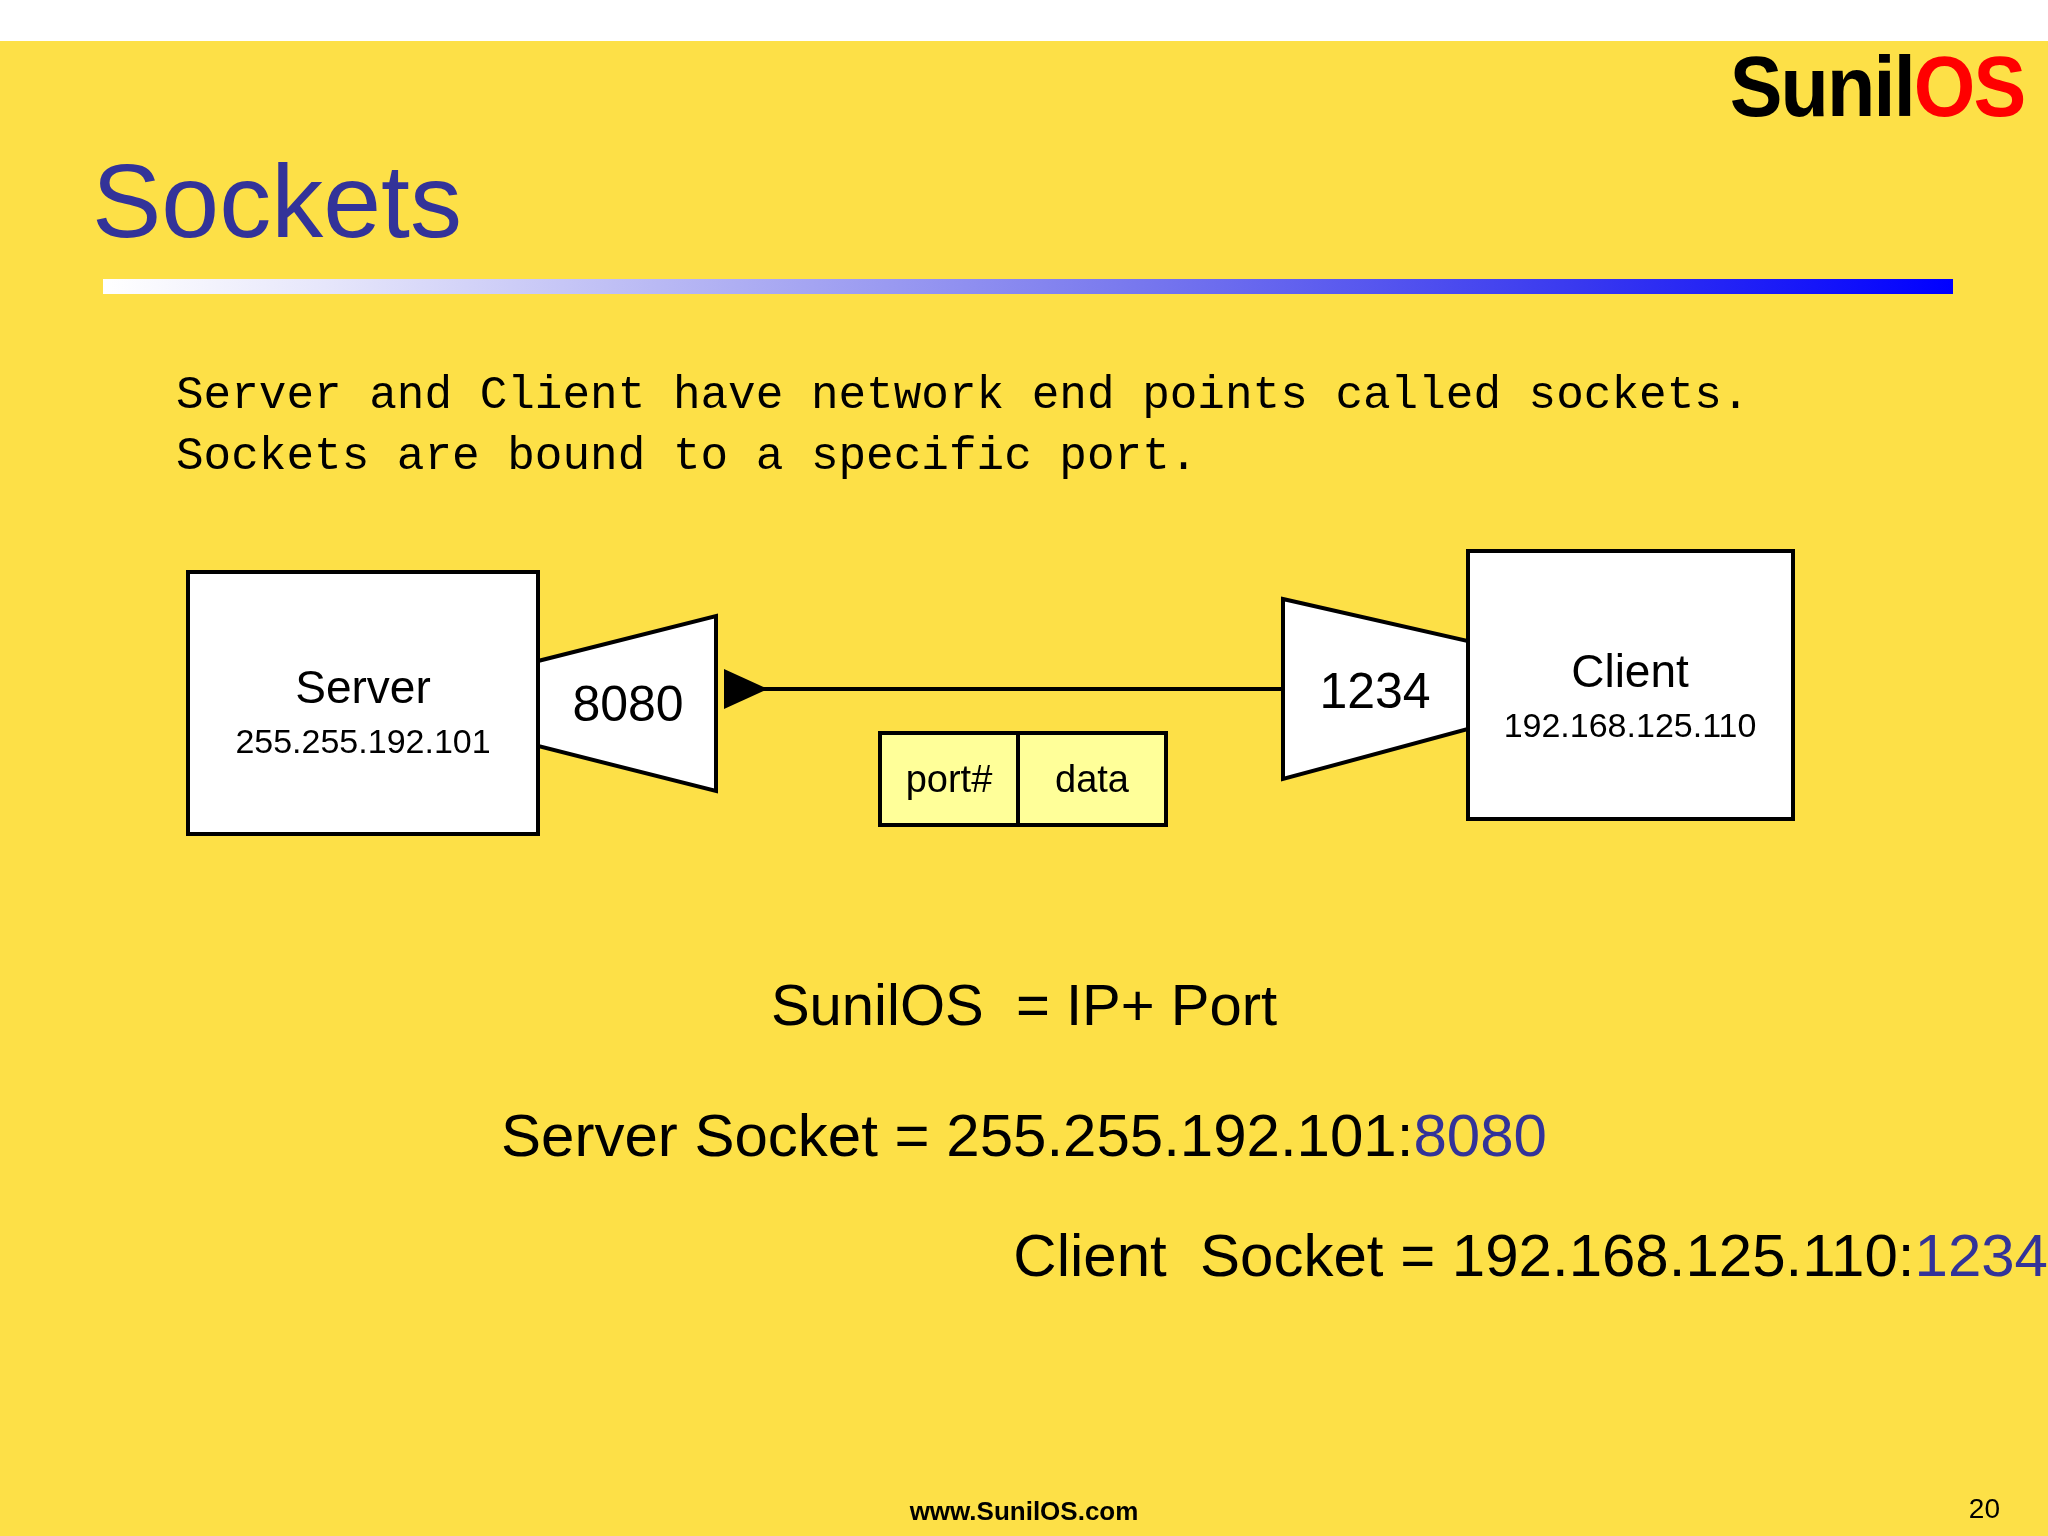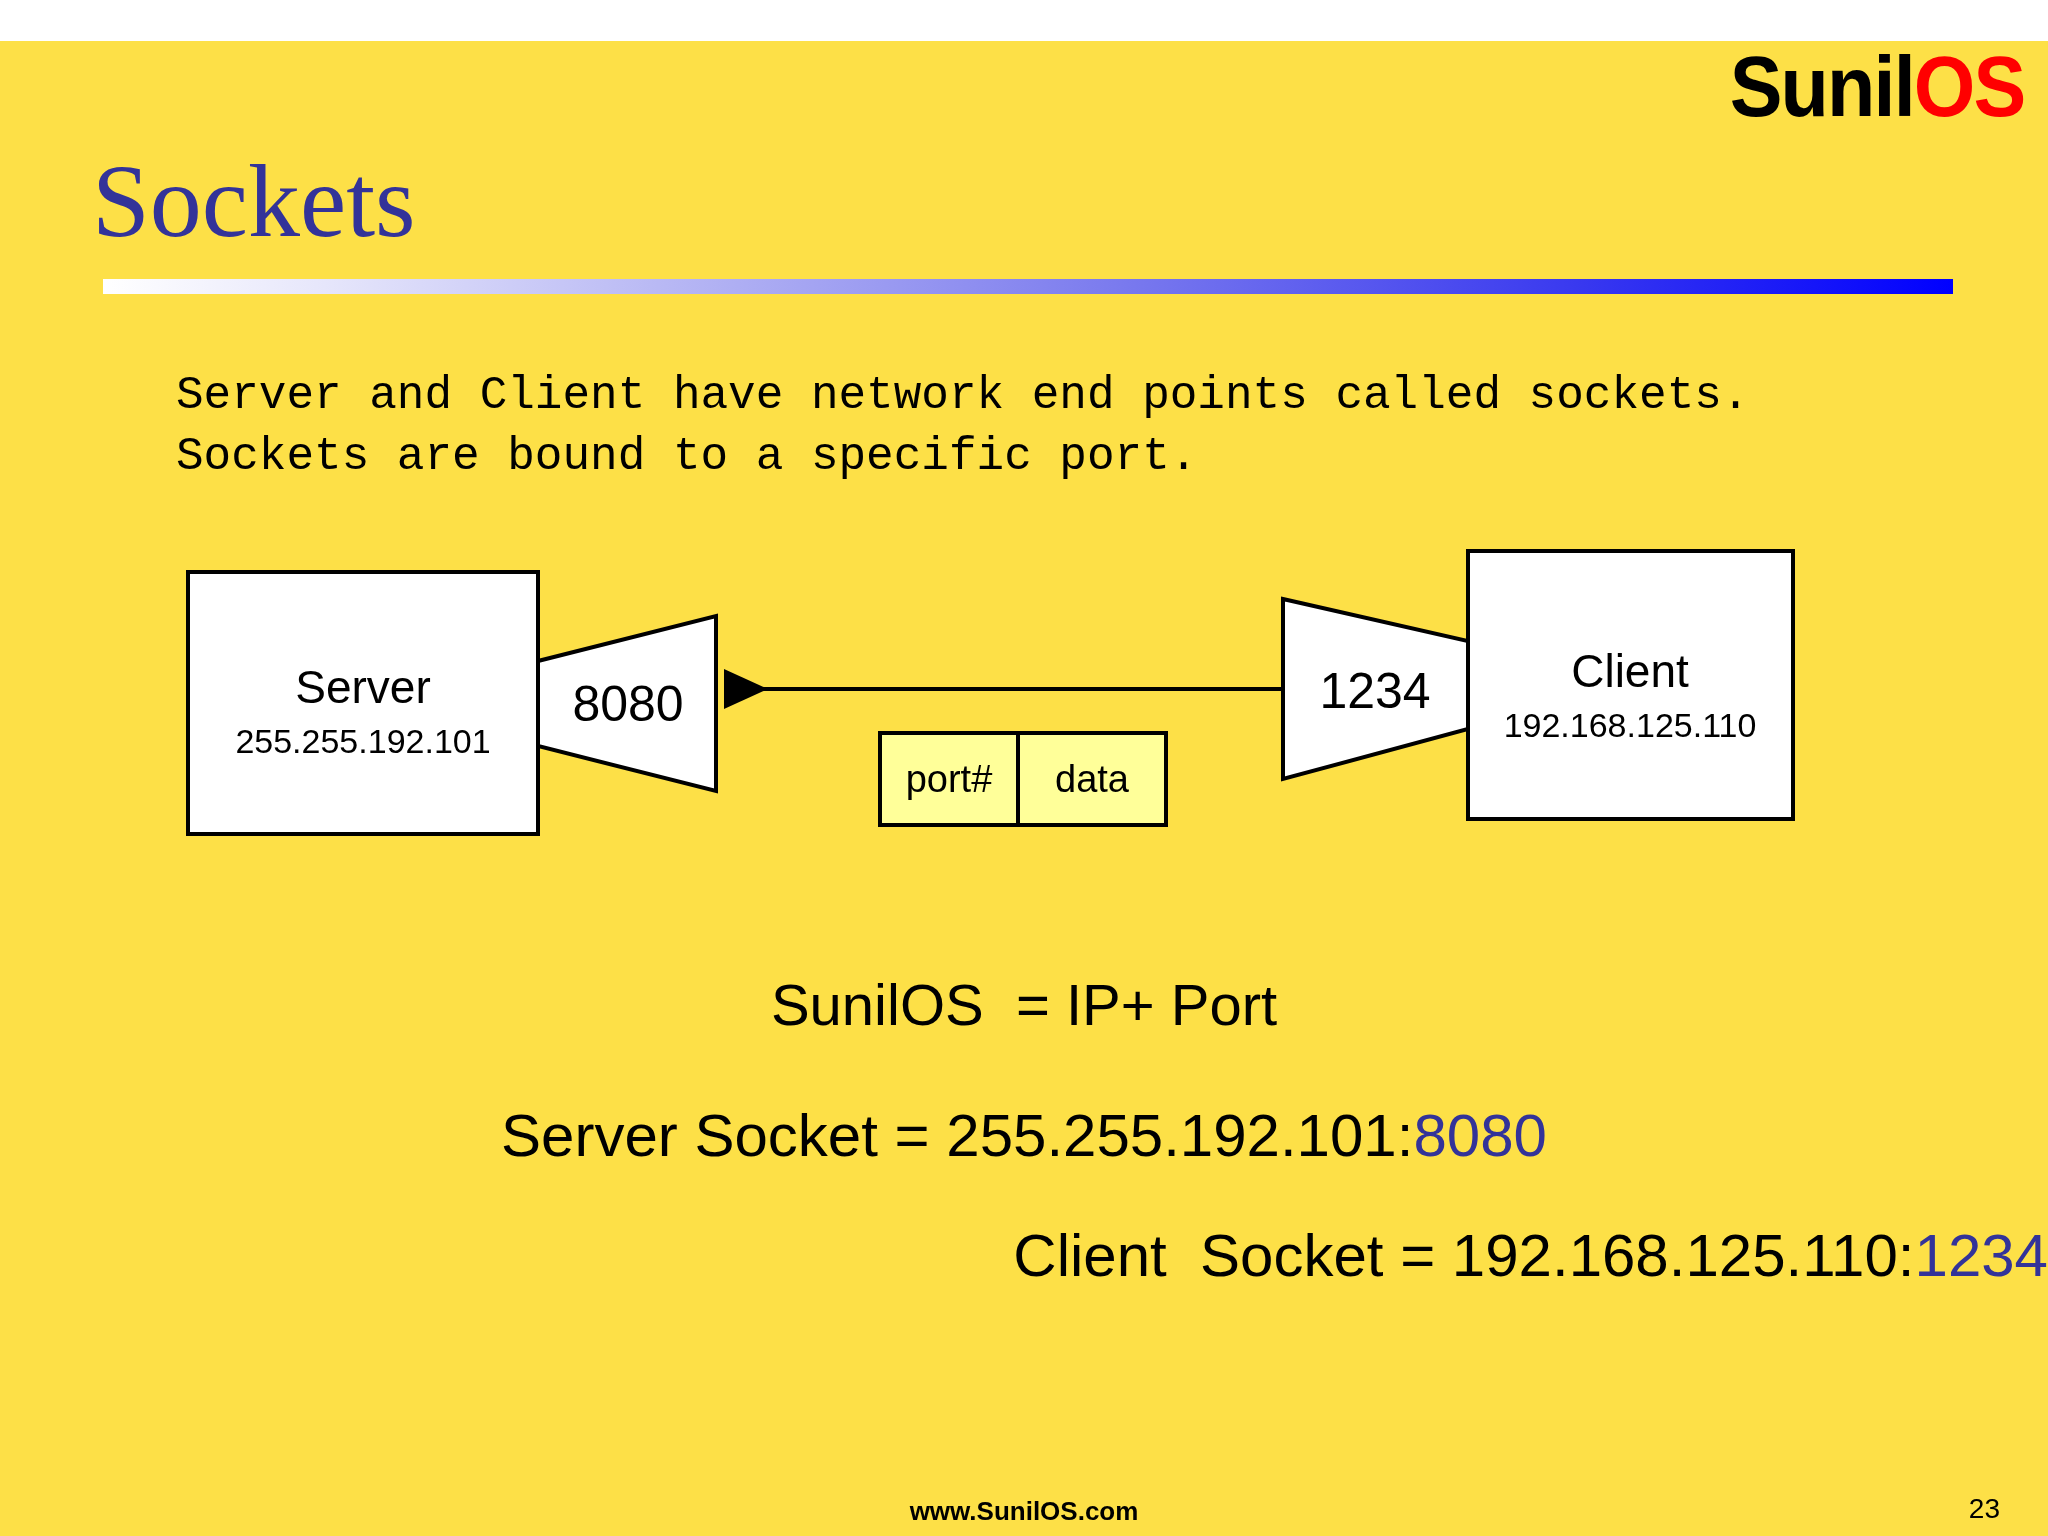--- a/index.html
+++ b/index.html
@@ -38,21 +38,21 @@
   #brand-logo .brand-b { color: #FF0000; }
 
   
   #page-title {
     position: absolute;
     left: 92px;
     top: 108px;
     font-size: 104px;
     line-height: 1;
     color: #333399;
-    font-family: Liberation Serif, serif;
+    font-family: Liberation Sans, sans-serif;
     white-space: nowrap;
   }
   #title-rule {
     position: absolute;
     left: 103px;
     top: 238px;
     width: 1850px;
     height: 15px;
     background: linear-gradient(to right, #ffffff 0%, #e6e6fb 12%, #b9b9f4 30%, #7a7aee 55%, #3838ef 80%, #0000ff 100%);
   }
@@ -168,15 +168,15 @@
     </svg>
   </div>
 
   <div class="equation" id="eq-socket">SunilOS  = IP+ Port</div>
 
   <div class="equation" id="eq-server"><span>Server Socket = 255.255.192.101:</span><span class="port-accent">8080</span></div>
 
   <div class="equation" id="eq-client"><span>Client  Socket = 192.168.125.110:</span><span class="port-accent">1234</span></div>
 
   <div id="footer-url">www.SunilOS.com</div>
-  <div id="footer-page">23</div>
+  <div id="footer-page">20</div>
 
 </div>
 
 </body></html>

